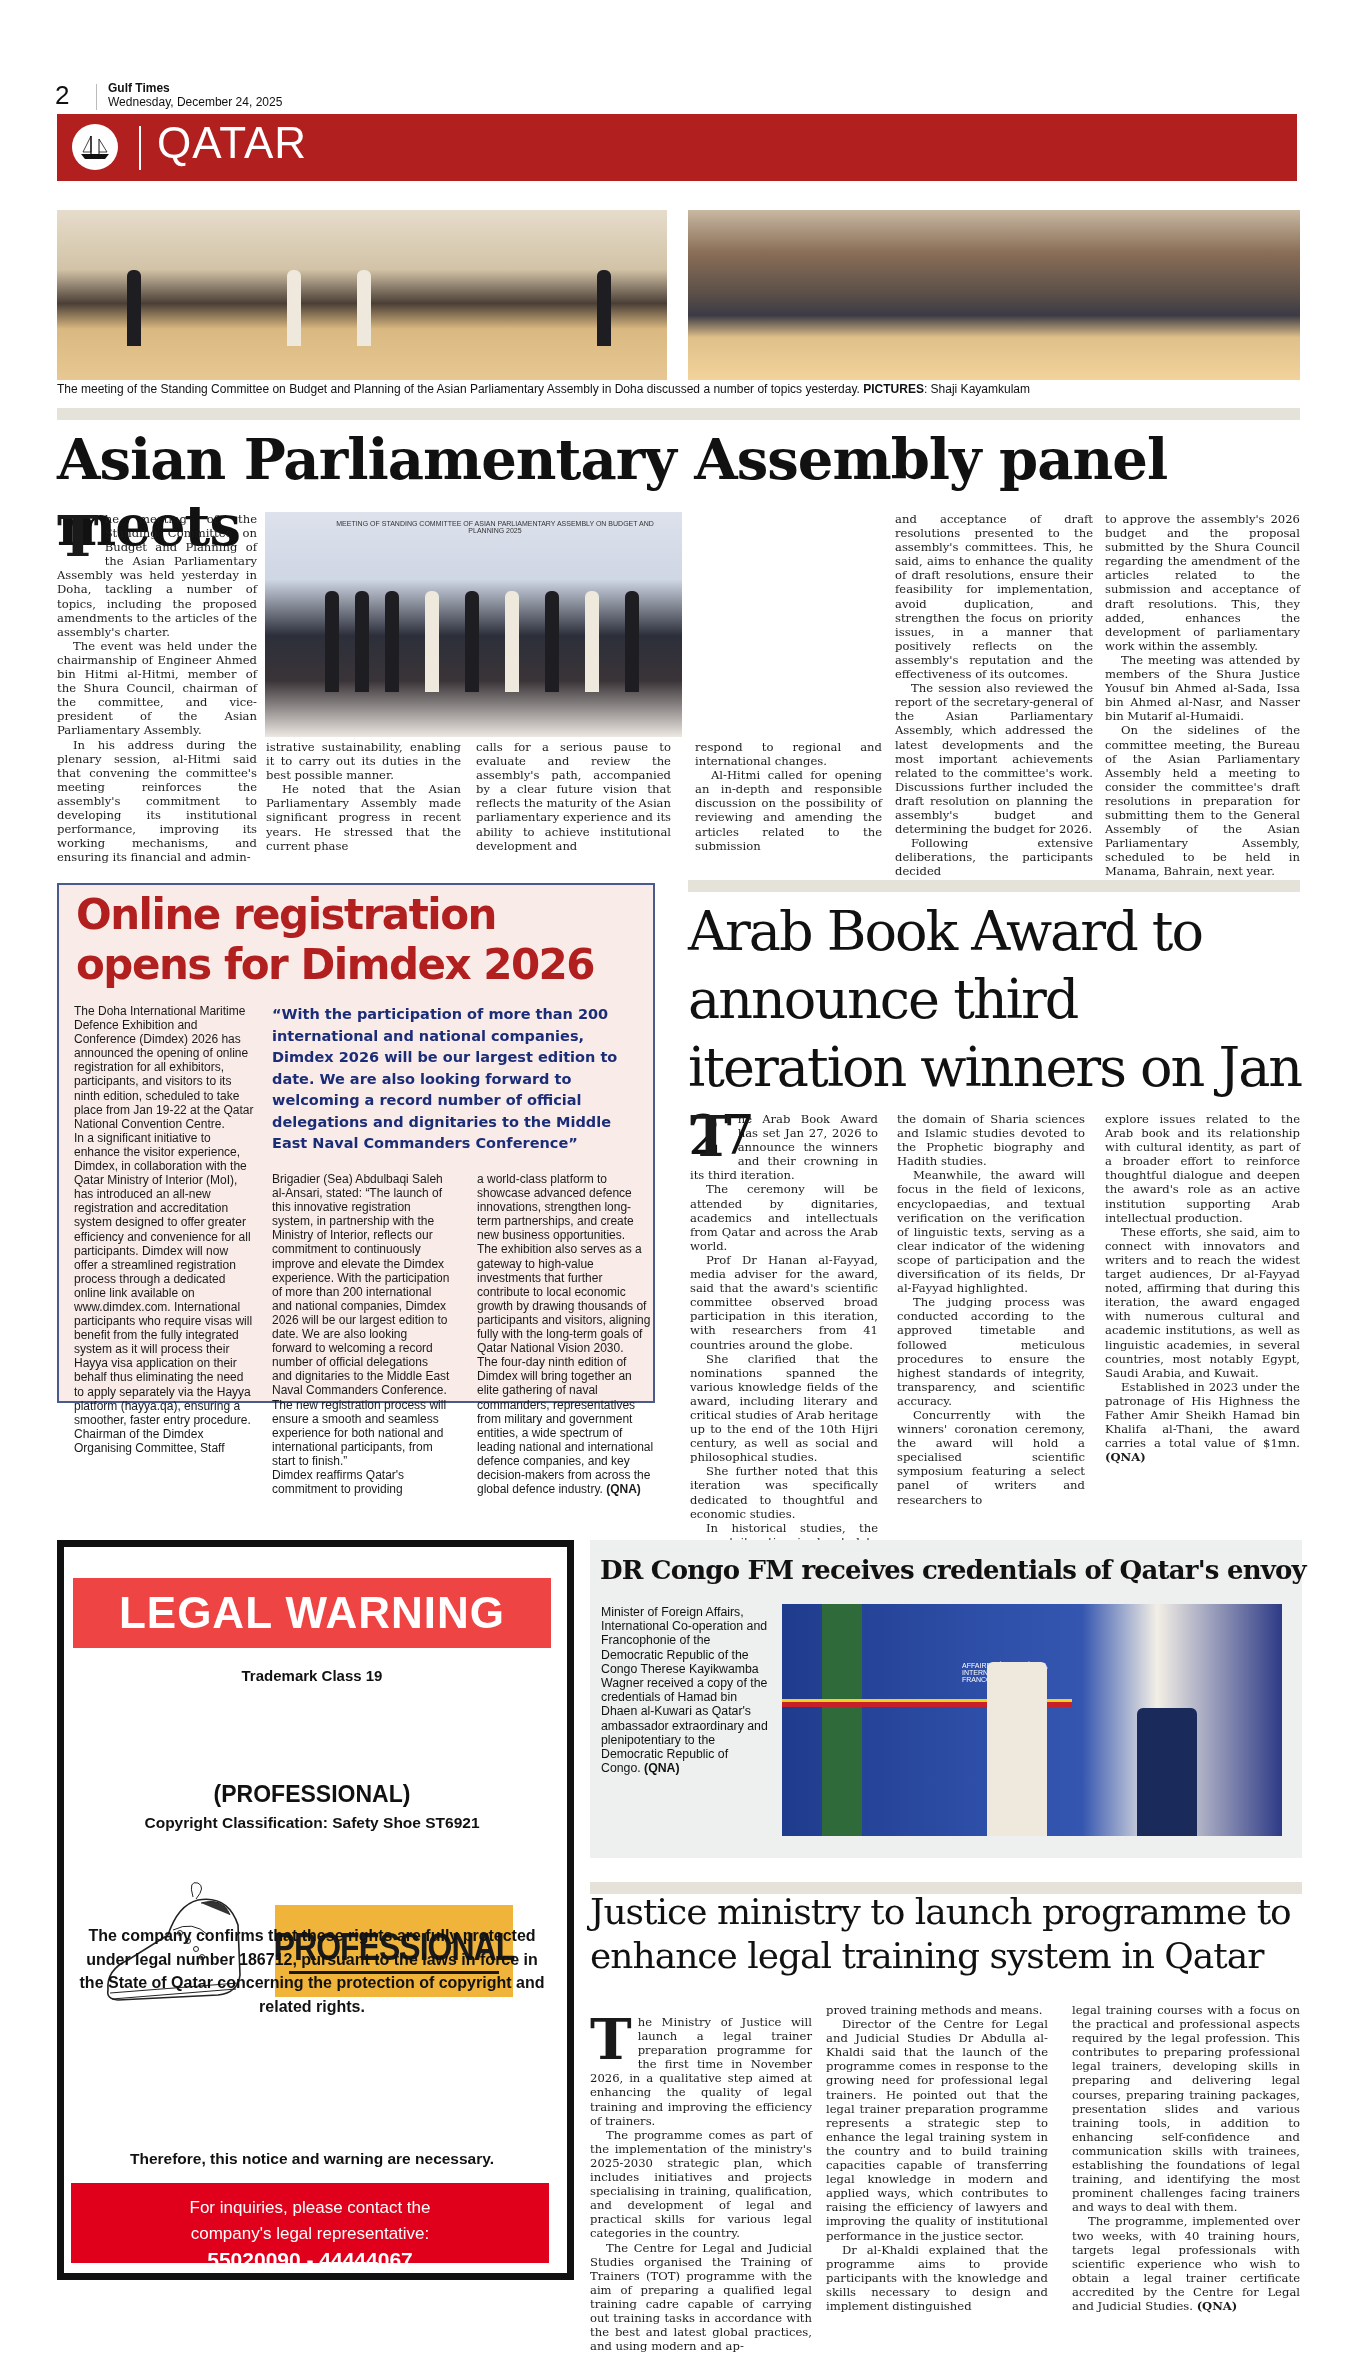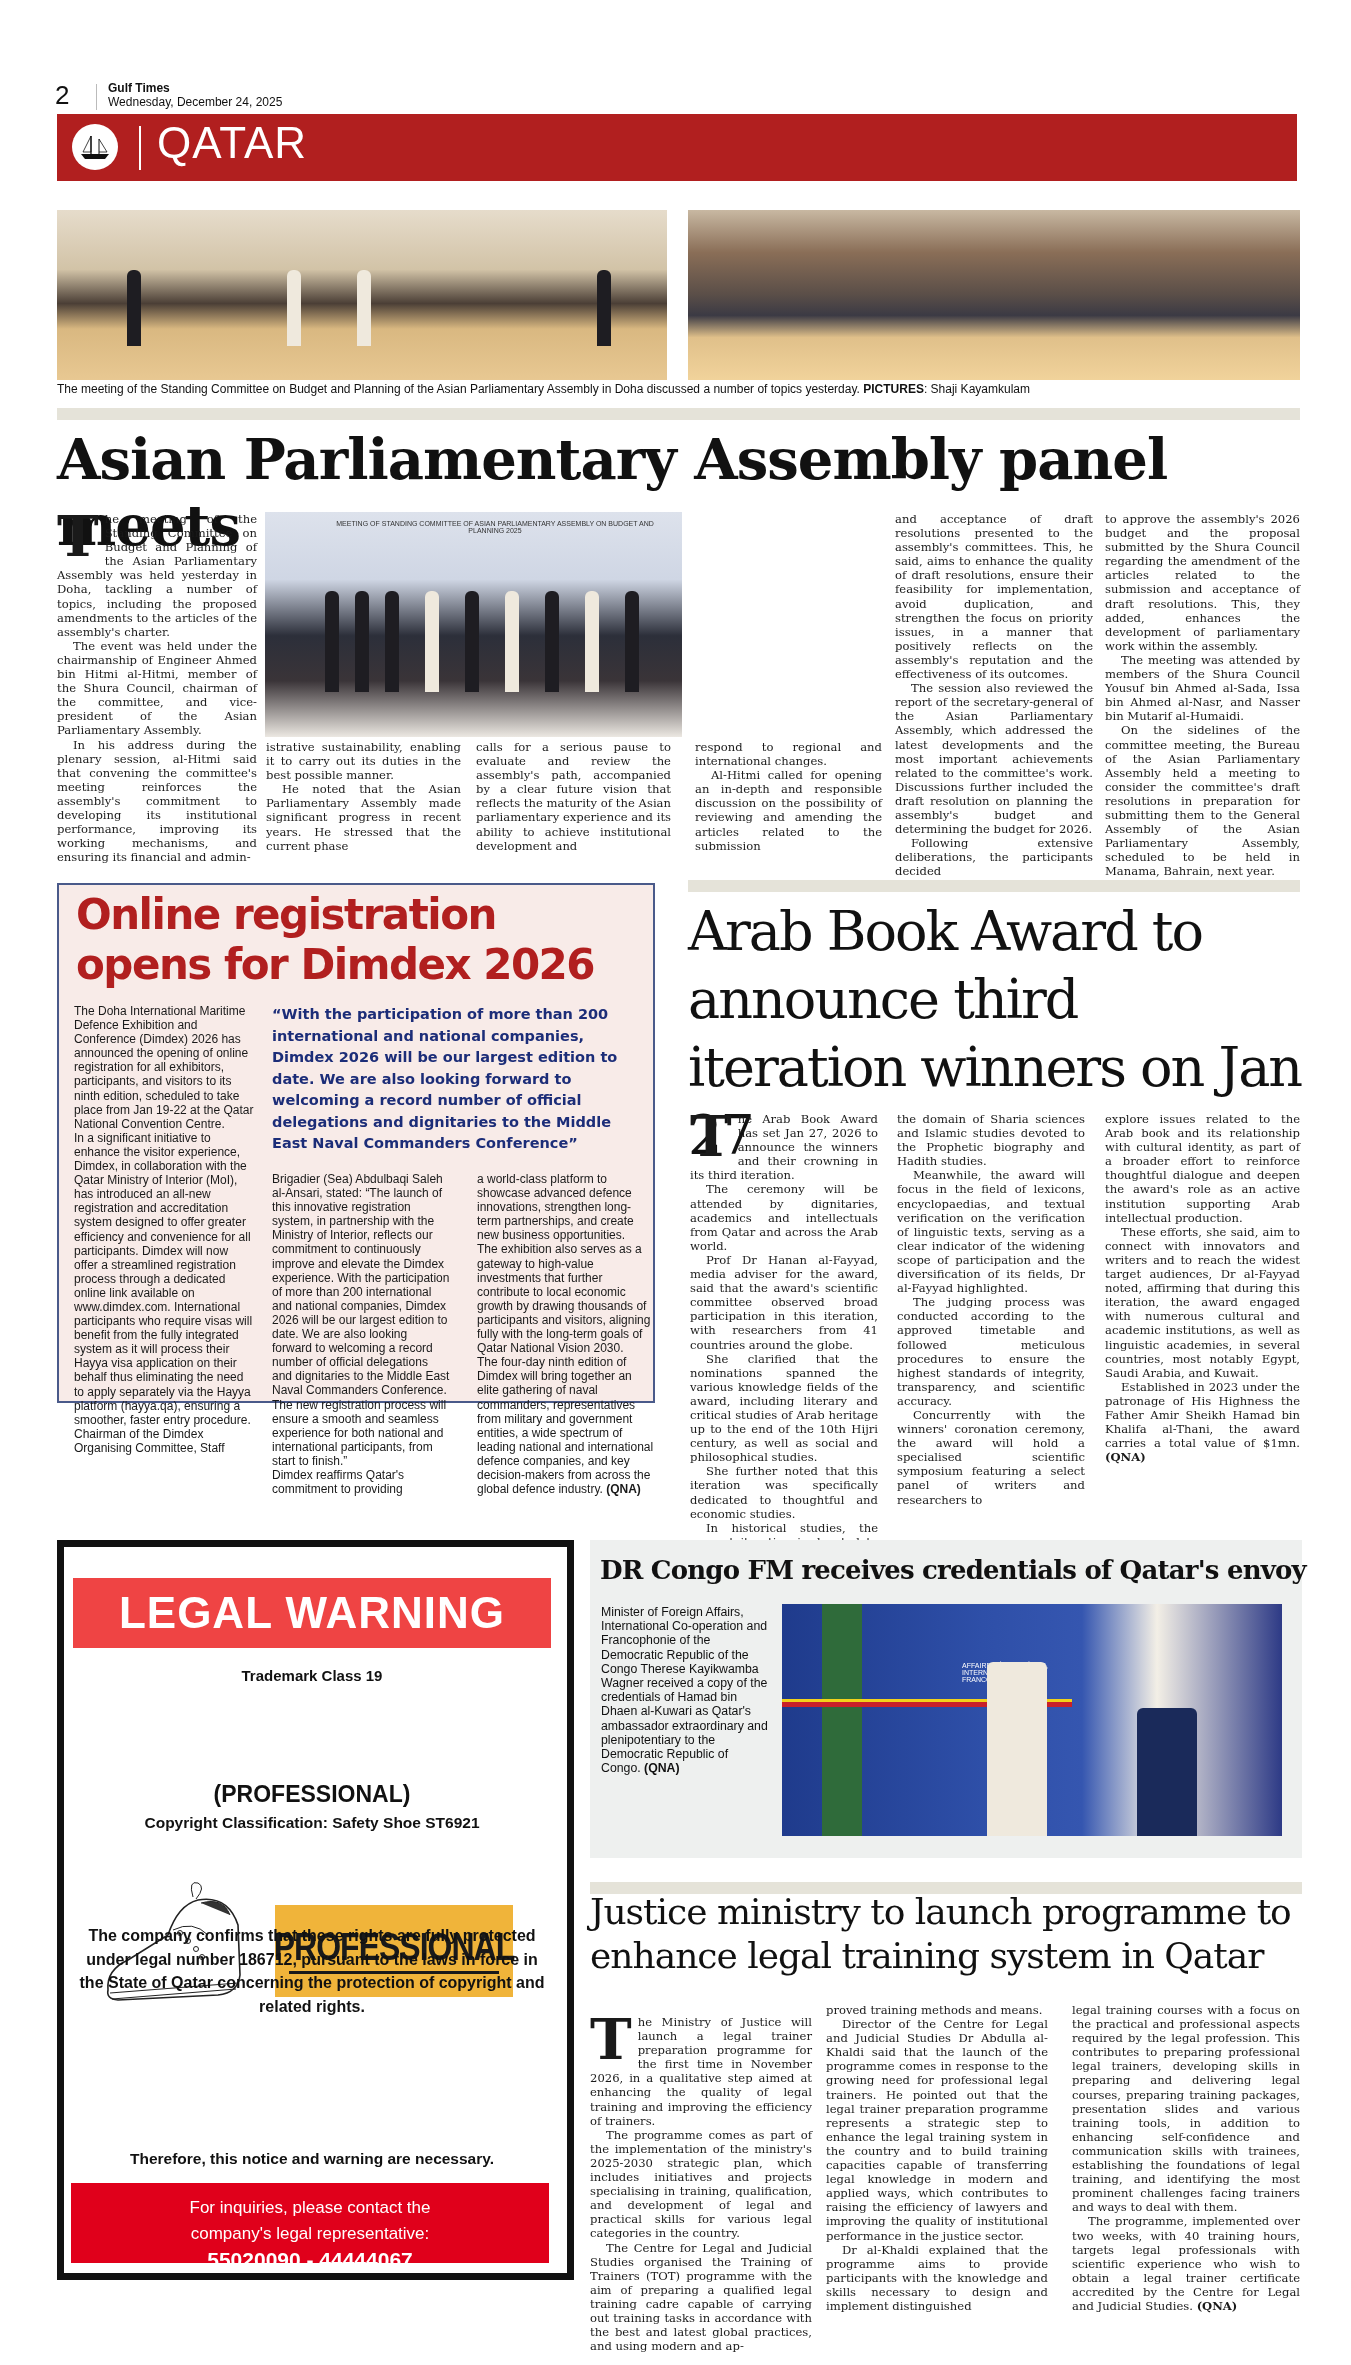--- a/index.html
+++ b/index.html
@@ -145,21 +145,21 @@
   <p class="first">respond to regional and international changes.</p>
   <p>Al-Hitmi called for opening an in-depth and responsible discussion on the possibility of reviewing and amending the articles related to the submission</p>
 </div>
 <div class="abs col" style="left:895px;top:512px;width:198px;">
   <p class="first">and acceptance of draft resolutions presented to the assembly's committees. This, he said, aims to enhance the quality of draft resolutions, ensure their feasibility for implementation, avoid duplication, and strengthen the focus on priority issues, in a manner that positively reflects on the assembly's reputation and the effectiveness of its outcomes.</p>
   <p>The session also reviewed the report of the secretary-general of the Asian Parliamentary Assembly, which addressed the latest developments and the most important achievements related to the committee's work. Discussions further included the draft resolution on planning the assembly's budget and determining the budget for 2026.</p>
   <p>Following extensive deliberations, the participants decided</p>
 </div>
 <div class="abs col" style="left:1105px;top:512px;width:195px;">
   <p class="first">to approve the assembly's 2026 budget and the proposal submitted by the Shura Council regarding the amendment of the articles related to the submission and acceptance of draft resolutions. This, they added, enhances the development of parliamentary work within the assembly.</p>
-  <p>The meeting was attended by members of the Shura Council Yousuf bin Ahmed al-Sada, Issa bin Ahmed al-Nasr, and Nasser bin Mutarif al-Humaidi.</p>
+  <p>The meeting was attended by members of the Shura Justice Yousuf bin Ahmed al-Sada, Issa bin Ahmed al-Nasr, and Nasser bin Mutarif al-Humaidi.</p>
   <p>On the sidelines of the committee meeting, the Bureau of the Asian Parliamentary Assembly held a meeting to consider the committee's draft resolutions in preparation for submitting them to the General Assembly of the Asian Parliamentary Assembly, scheduled to be held in Manama, Bahrain, next year.</p>
 </div>
 
 <div class="abs dimdex-box"></div>
 <div class="abs dimdex-title">
   <div>Online registration</div>
   <div>opens for Dimdex 2026</div>
 </div>
 <div class="abs dimdex-col" style="left:74px;top:1004px;width:180px;">
   <p>The Doha International Maritime Defence Exhibition and Conference (Dimdex) 2026 has announced the opening of online registration for all exhibitors, participants, and visitors to its ninth edition, scheduled to take place from Jan 19-22 at the Qatar National Convention Centre.</p>

